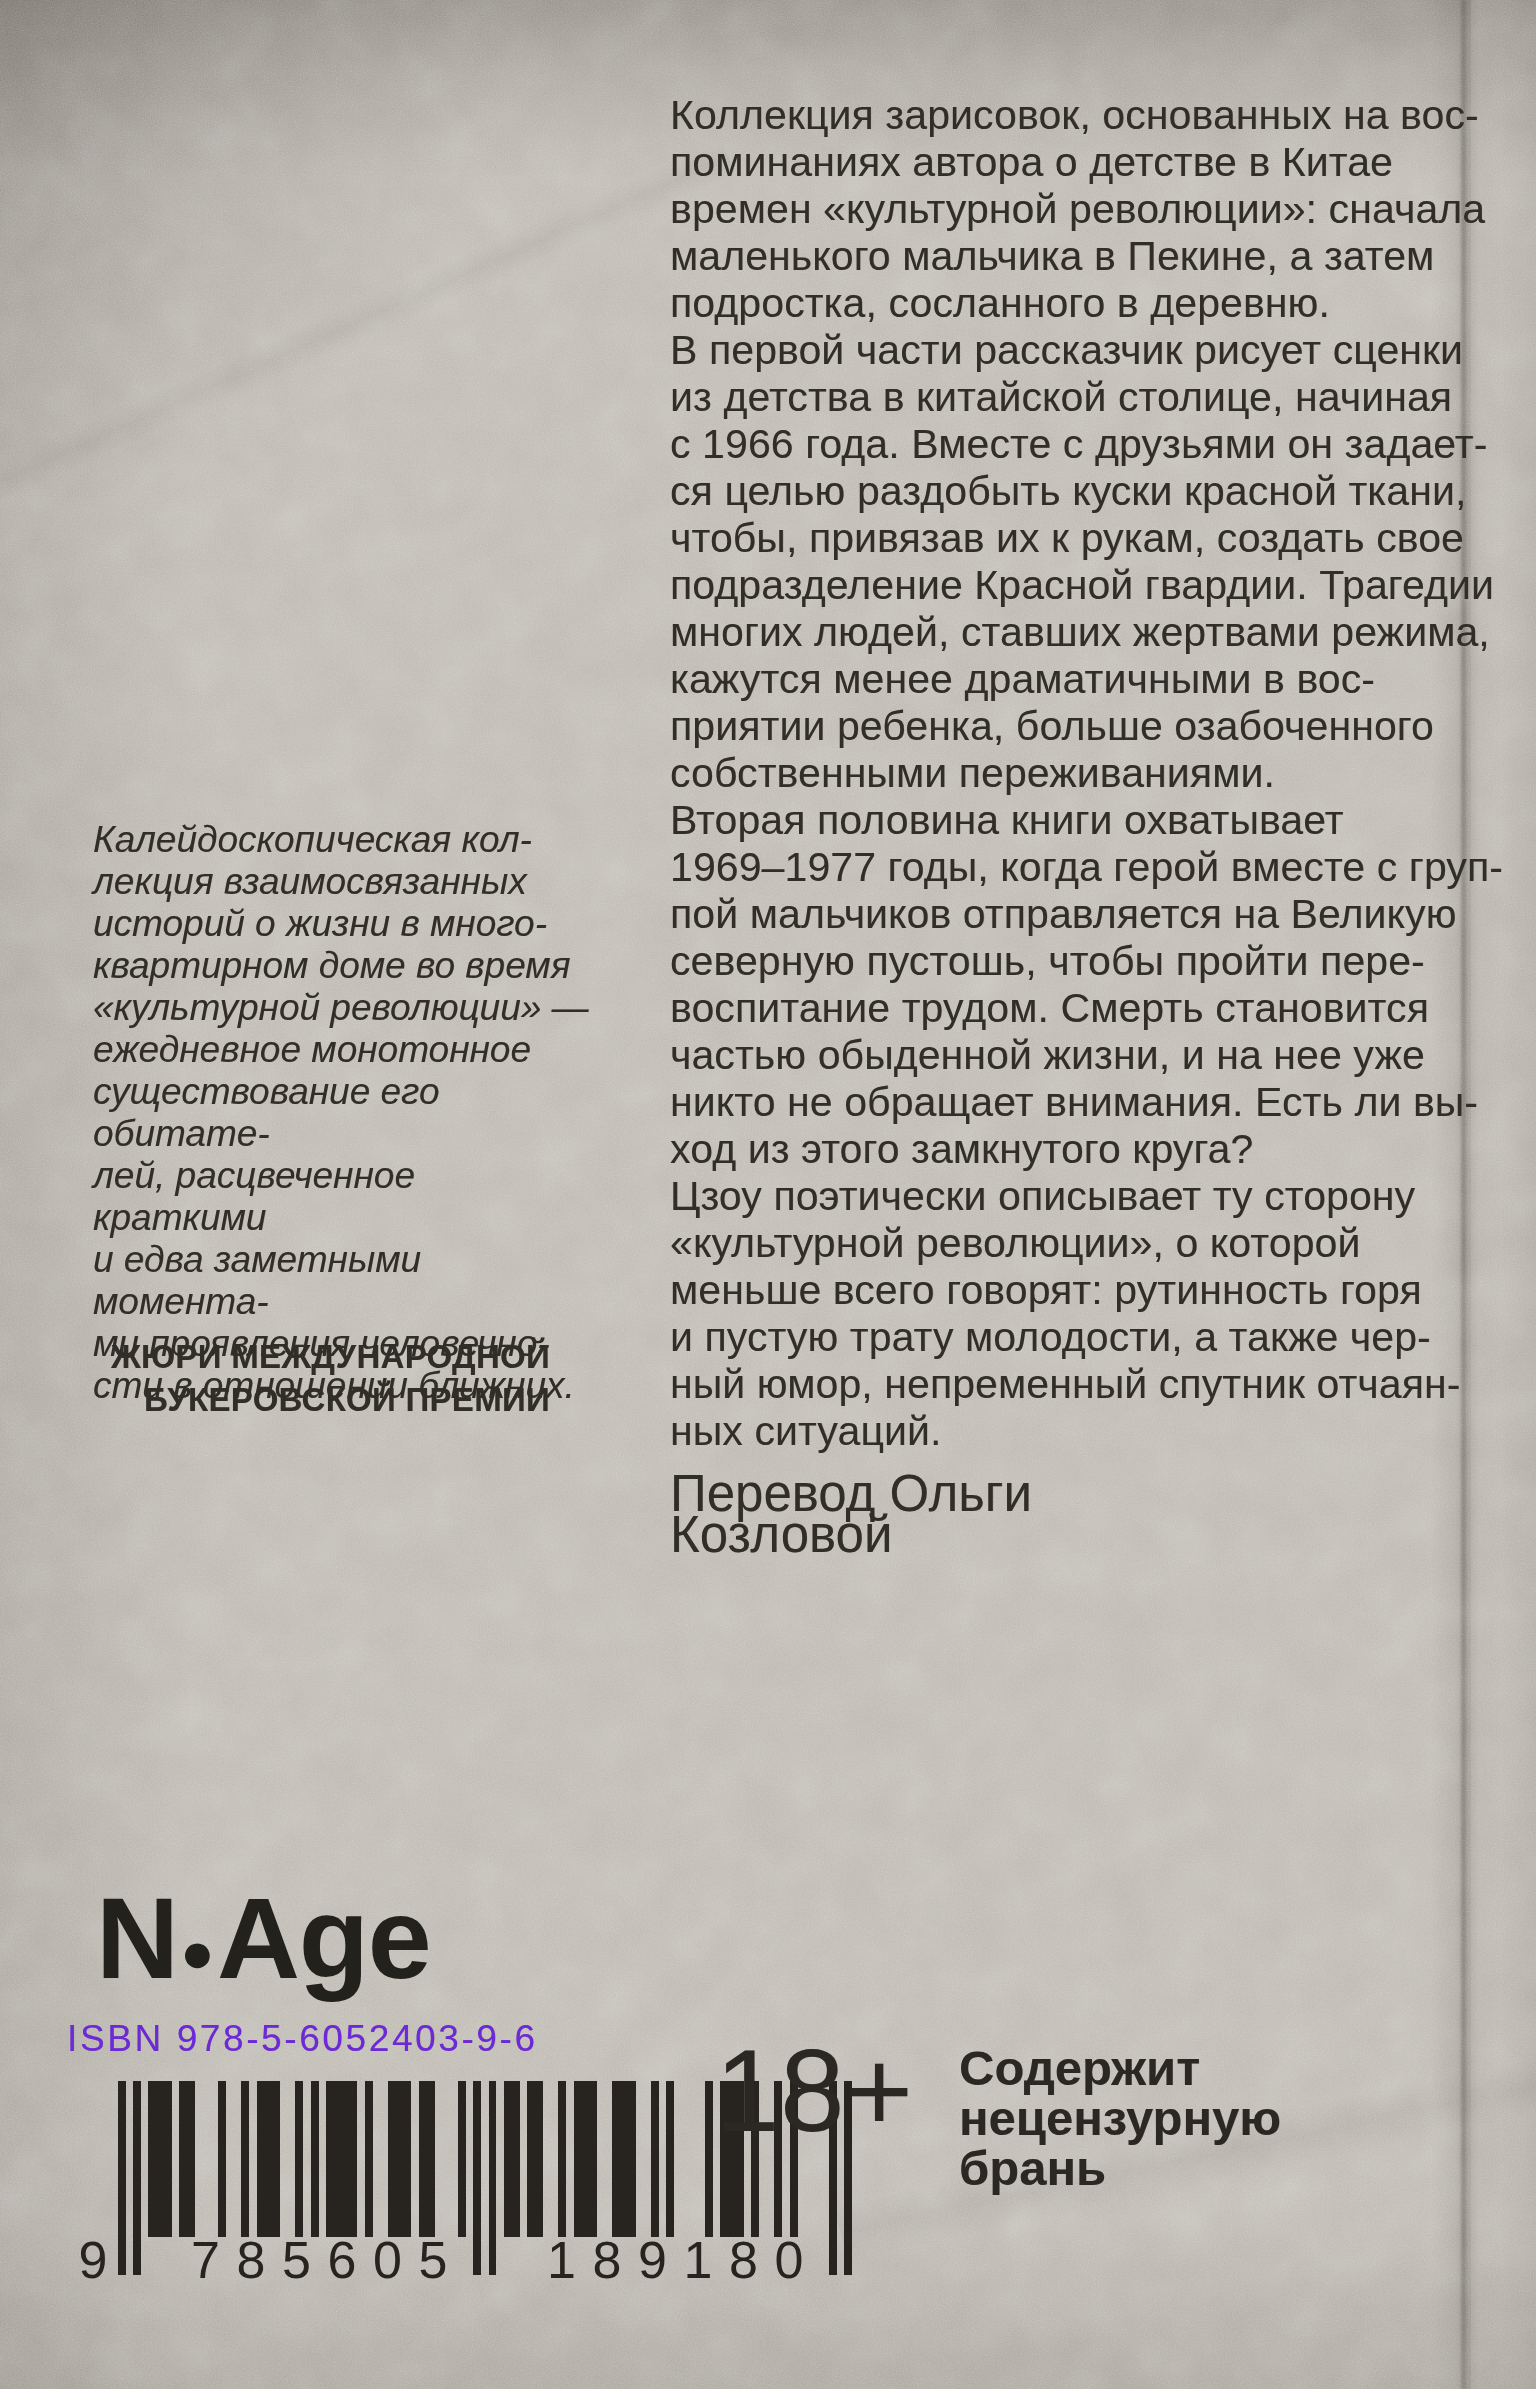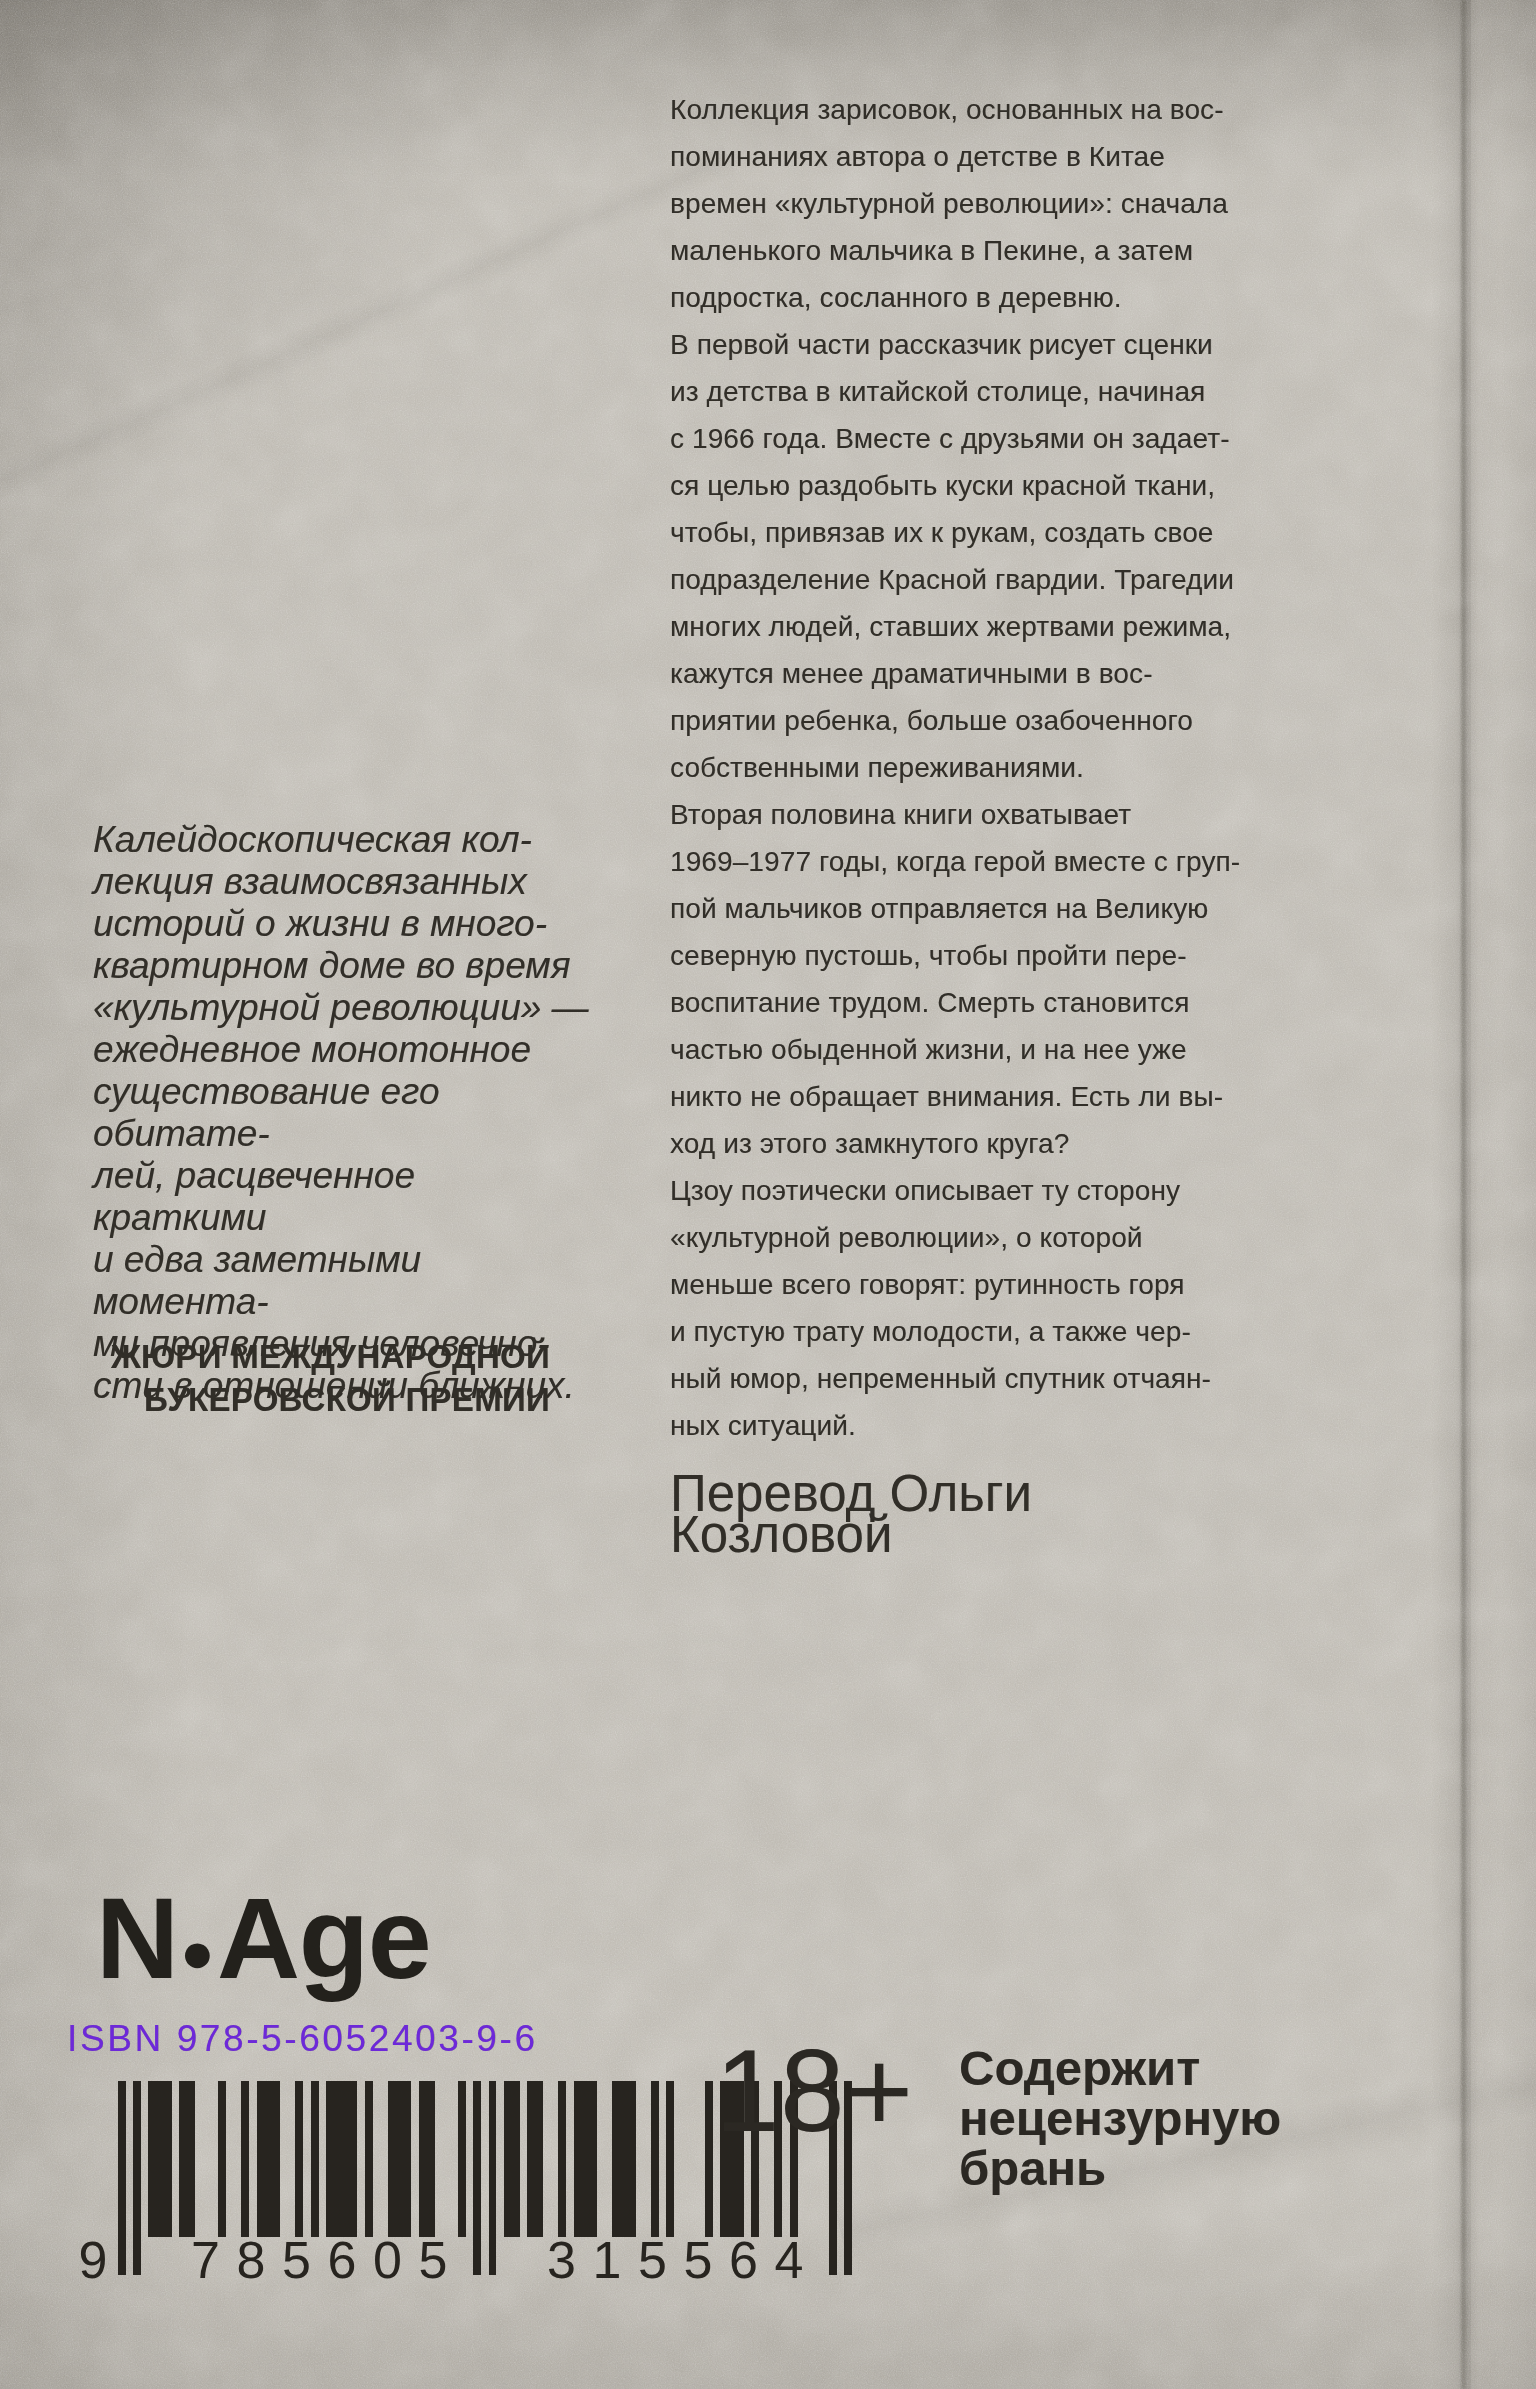--- a/index.html
+++ b/index.html
@@ -23,21 +23,21 @@
     left:1461px; top:0; width:4.5px; height:100%;
     background:rgba(74,69,61,0.34); filter:blur(1.3px);
   }
   .right-margin { left:1471px; top:0; width:66px; height:100%; background:linear-gradient(90deg, rgba(214,209,200,0.16), rgba(52,48,43,0.10)); }
   .diag-1 { left:-128px; top:320px; width:895px; height:38px; background:linear-gradient(180deg, rgba(60,56,50,0), rgba(60,56,50,0.07), rgba(60,56,50,0)); transform:rotate(-24deg); }
   .diag-2 { left:831px; top:2111px; width:895px; height:58px; background:linear-gradient(180deg, rgba(60,56,50,0), rgba(60,56,50,0.08), rgba(60,56,50,0)); transform:rotate(-12deg); }
   svg.grain { mix-blend-mode:soft-light; opacity:0.85; }
   svg.mottle { mix-blend-mode:soft-light; opacity:0.5; }
 
   .txt { position:absolute; white-space:pre-line; text-shadow:0.3px 0.3px 0.6px rgba(42,39,34,0.30); }
-  .annotation { left:670px; top:86px; width:851px; font-size:28px; line-height:47px; letter-spacing:0.1px; }
+  .annotation { left:670px; top:92px; width:851px; font-size:41px; line-height:47px; letter-spacing:0.1px; }
   .translator { left:670px; top:1473px; width:576px; font-size:51px; line-height:41px; font-weight:400; }
   .quote { left:93px; top:819px; width:499px; font-size:37px; line-height:42px; font-style:italic; }
   .jury { left:93px; top:1335px; width:457px; font-size:33px; line-height:43px; font-weight:700; text-align:right; letter-spacing:0.3px; }
 
   .logo { left:96px; top:1881px; position:absolute; font-family:Liberation Sans, sans-serif; font-weight:700; font-size:115px; line-height:115px; letter-spacing:-1.3px; color:#23211c; white-space:nowrap; }
   .logo .logo-dot { font-size:0.5em; vertical-align:0.10em; letter-spacing:0; margin:0 0.04em; }
 
   .isbn-label { left:67px; top:2020px; font-size:37px; line-height:37px; letter-spacing:2.6px; color:#6d28d9; }
   .barcode { position:absolute; left:72px; top:2081px; width:806px; height:217px; }
   .barcode svg { position:absolute; left:45px; top:0; fill:#27241f; }
@@ -176,21 +176,21 @@
         <rect x="955.9" y="0" width="12.5" height="245"></rect>
         <rect x="968.0" y="0" width="12.5" height="245"></rect>
         <rect x="992.2" y="0" width="12.5" height="245"></rect>
         <rect x="1028.5" y="0" width="12.5" height="245"></rect>
         <rect x="1052.7" y="0" width="12.5" height="245"></rect>
         <rect x="1113.2" y="0" width="12.5" height="304"></rect>
         <rect x="1137.4" y="0" width="12.5" height="304"></rect>
       </svg>
     <div class="bc-digit bc-first">9</div>
     <div class="bc-digit bc-g1">785605</div>
-    <div class="bc-digit bc-g2">315564</div>
+    <div class="bc-digit bc-g2">189180</div>
   </div>
 
   <div class="txt age-rating">18+</div>
   <div class="txt notice">Содержит
 нецензурную
 брань</div>
 
 </div>
 
 

